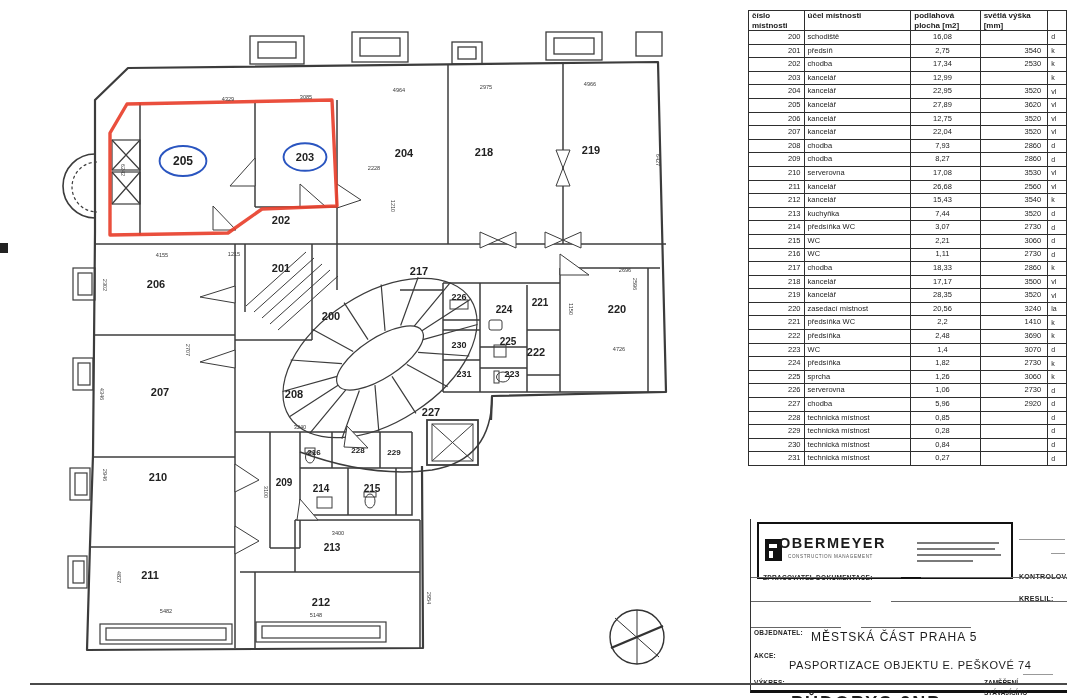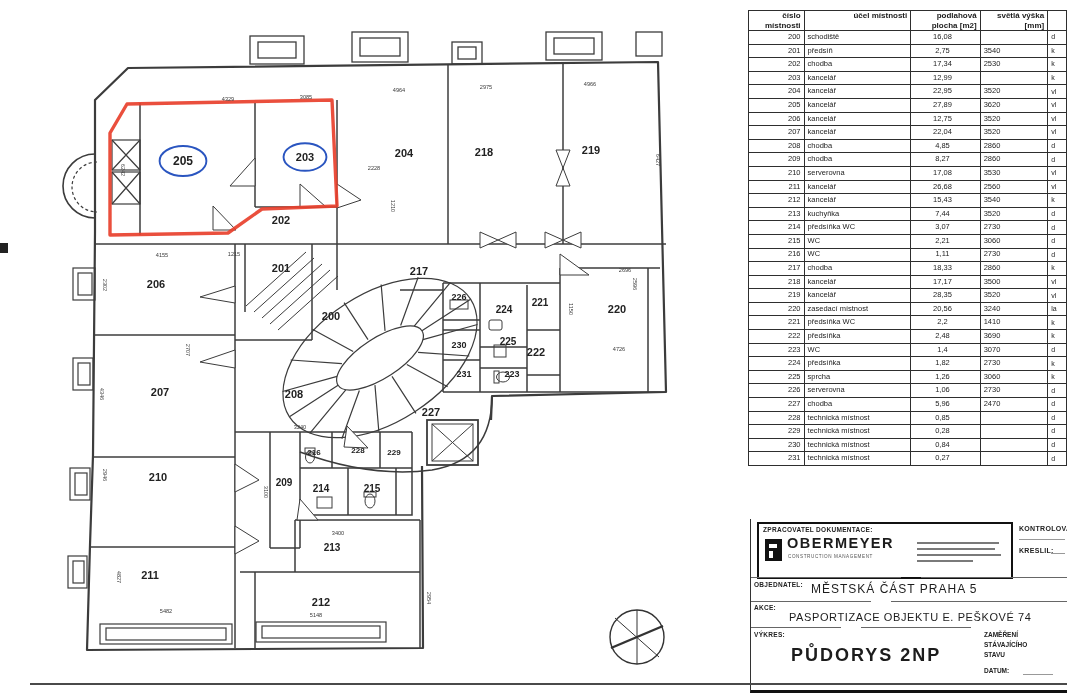--- a/index.html
+++ b/index.html
@@ -2,37 +2,37 @@
 <html><head>
 <meta charset="utf-8">
 <style>
   html,body{margin:0;padding:0;background:#fff;}
   #page{position:relative;width:1067px;height:698px;background:#fff;overflow:hidden;
         font-family:"Liberation Sans",sans-serif;color:#1c1c1c;}
   
   #room-table{position:absolute;left:748px;top:10px;border-collapse:collapse;table-layout:fixed;}
   #room-table th,#room-table td{border:1px solid #2e2e2e;padding:0 3px;font-size:7.5px;
         line-height:1.15;height:12.6px;overflow:hidden;white-space:nowrap;}
-  #room-table th{font-size:8px;font-weight:bold;text-align:right;height:19px;}
+  #room-table th{font-size:8px;font-weight:bold;text-align:left;height:19px;}
   #room-table td.c0{text-align:right;width:49px;}
   #room-table td.c1{text-align:left;width:101px;}
   #room-table td.c2{text-align:center;width:57px;padding-right:9px;}
-  #room-table td.c3{text-align:left;width:58px;padding-right:6px;}
+  #room-table td.c3{text-align:right;width:58px;padding-right:6px;}
   #room-table td.c4{text-align:left;width:12px;font-size:7px;}
   
   #title-block{position:absolute;left:750px;top:519px;width:317px;height:171px;
         border-left:1.5px solid #333;border-bottom:3px solid #111;}
-  .tb-abs{position:absolute;}
+  .tb-abs{position:absolute;margin-top:48px;}
   .tb-label{font-size:6.5px;font-weight:bold;letter-spacing:.3px;color:#222;}
   .tb-line{position:absolute;background:#666;height:1px;}
   #zprac-box{position:absolute;left:6px;top:3px;width:252px;height:53px;border:2.5px solid #111;}
   #obermeyer-logo{position:absolute;left:6px;top:15px;width:17px;height:22px;background:#111;}
   #obermeyer-logo:after{content:"";position:absolute;left:4px;top:5px;width:8px;height:4px;background:#fff;}
   #obermeyer-logo:before{content:"";position:absolute;left:4px;top:12px;width:4px;height:7px;background:#fff;}
-  #company-name{position:absolute;left:28px;top:11px;font-size:14.5px;font-weight:bold;letter-spacing:1.5px;}
+  #company-name{position:absolute;left:20px;top:11px;font-size:14.5px;font-weight:bold;letter-spacing:1.5px;}
   #company-sub{position:absolute;left:29px;top:30px;font-size:4.6px;color:#555;letter-spacing:.6px;}
   .smudge{position:absolute;background:#7a7a7a;height:2.2px;}
   #vykres-value{font-size:18px;font-weight:bold;letter-spacing:2px;}
   #objednatel-value{font-size:12px;letter-spacing:1px;}
   #akce-value{font-size:11px;letter-spacing:.6px;}
   .zam{font-size:6.5px;font-weight:bold;color:#222;}
   
   #room-labels text{font-family:"Liberation Sans",sans-serif;font-weight:bold;fill:#222;}
   #dim-labels text{font-family:"Liberation Sans",sans-serif;font-weight:normal;fill:#3a3a3a;font-size:5.6px;}
   #scan-bottom-line{position:absolute;left:30px;top:683px;width:1037px;height:1.6px;background:#4a4a4a;}
@@ -313,21 +313,21 @@
         <tr>
           <td class="c0">207</td>
           <td class="c1">kancelář</td>
           <td class="c2">22,04</td>
           <td class="c3">3520</td>
           <td class="c4">vl</td>
         </tr>
         <tr>
           <td class="c0">208</td>
           <td class="c1">chodba</td>
-          <td class="c2">4,85</td>
+          <td class="c2">7,93</td>
           <td class="c3">2860</td>
           <td class="c4">d</td>
         </tr>
         <tr>
           <td class="c0">209</td>
           <td class="c1">chodba</td>
           <td class="c2">8,27</td>
           <td class="c3">2860</td>
           <td class="c4">d</td>
         </tr>
@@ -447,21 +447,21 @@
           <td class="c0">226</td>
           <td class="c1">serverovna</td>
           <td class="c2">1,06</td>
           <td class="c3">2730</td>
           <td class="c4">d</td>
         </tr>
         <tr>
           <td class="c0">227</td>
           <td class="c1">chodba</td>
           <td class="c2">5,96</td>
-          <td class="c3">2470</td>
+          <td class="c3">2920</td>
           <td class="c4">d</td>
         </tr>
         <tr>
           <td class="c0">228</td>
           <td class="c1">technická místnost</td>
           <td class="c2">0,85</td>
           <td class="c3"></td>
           <td class="c4">d</td>
         </tr>
         <tr>

